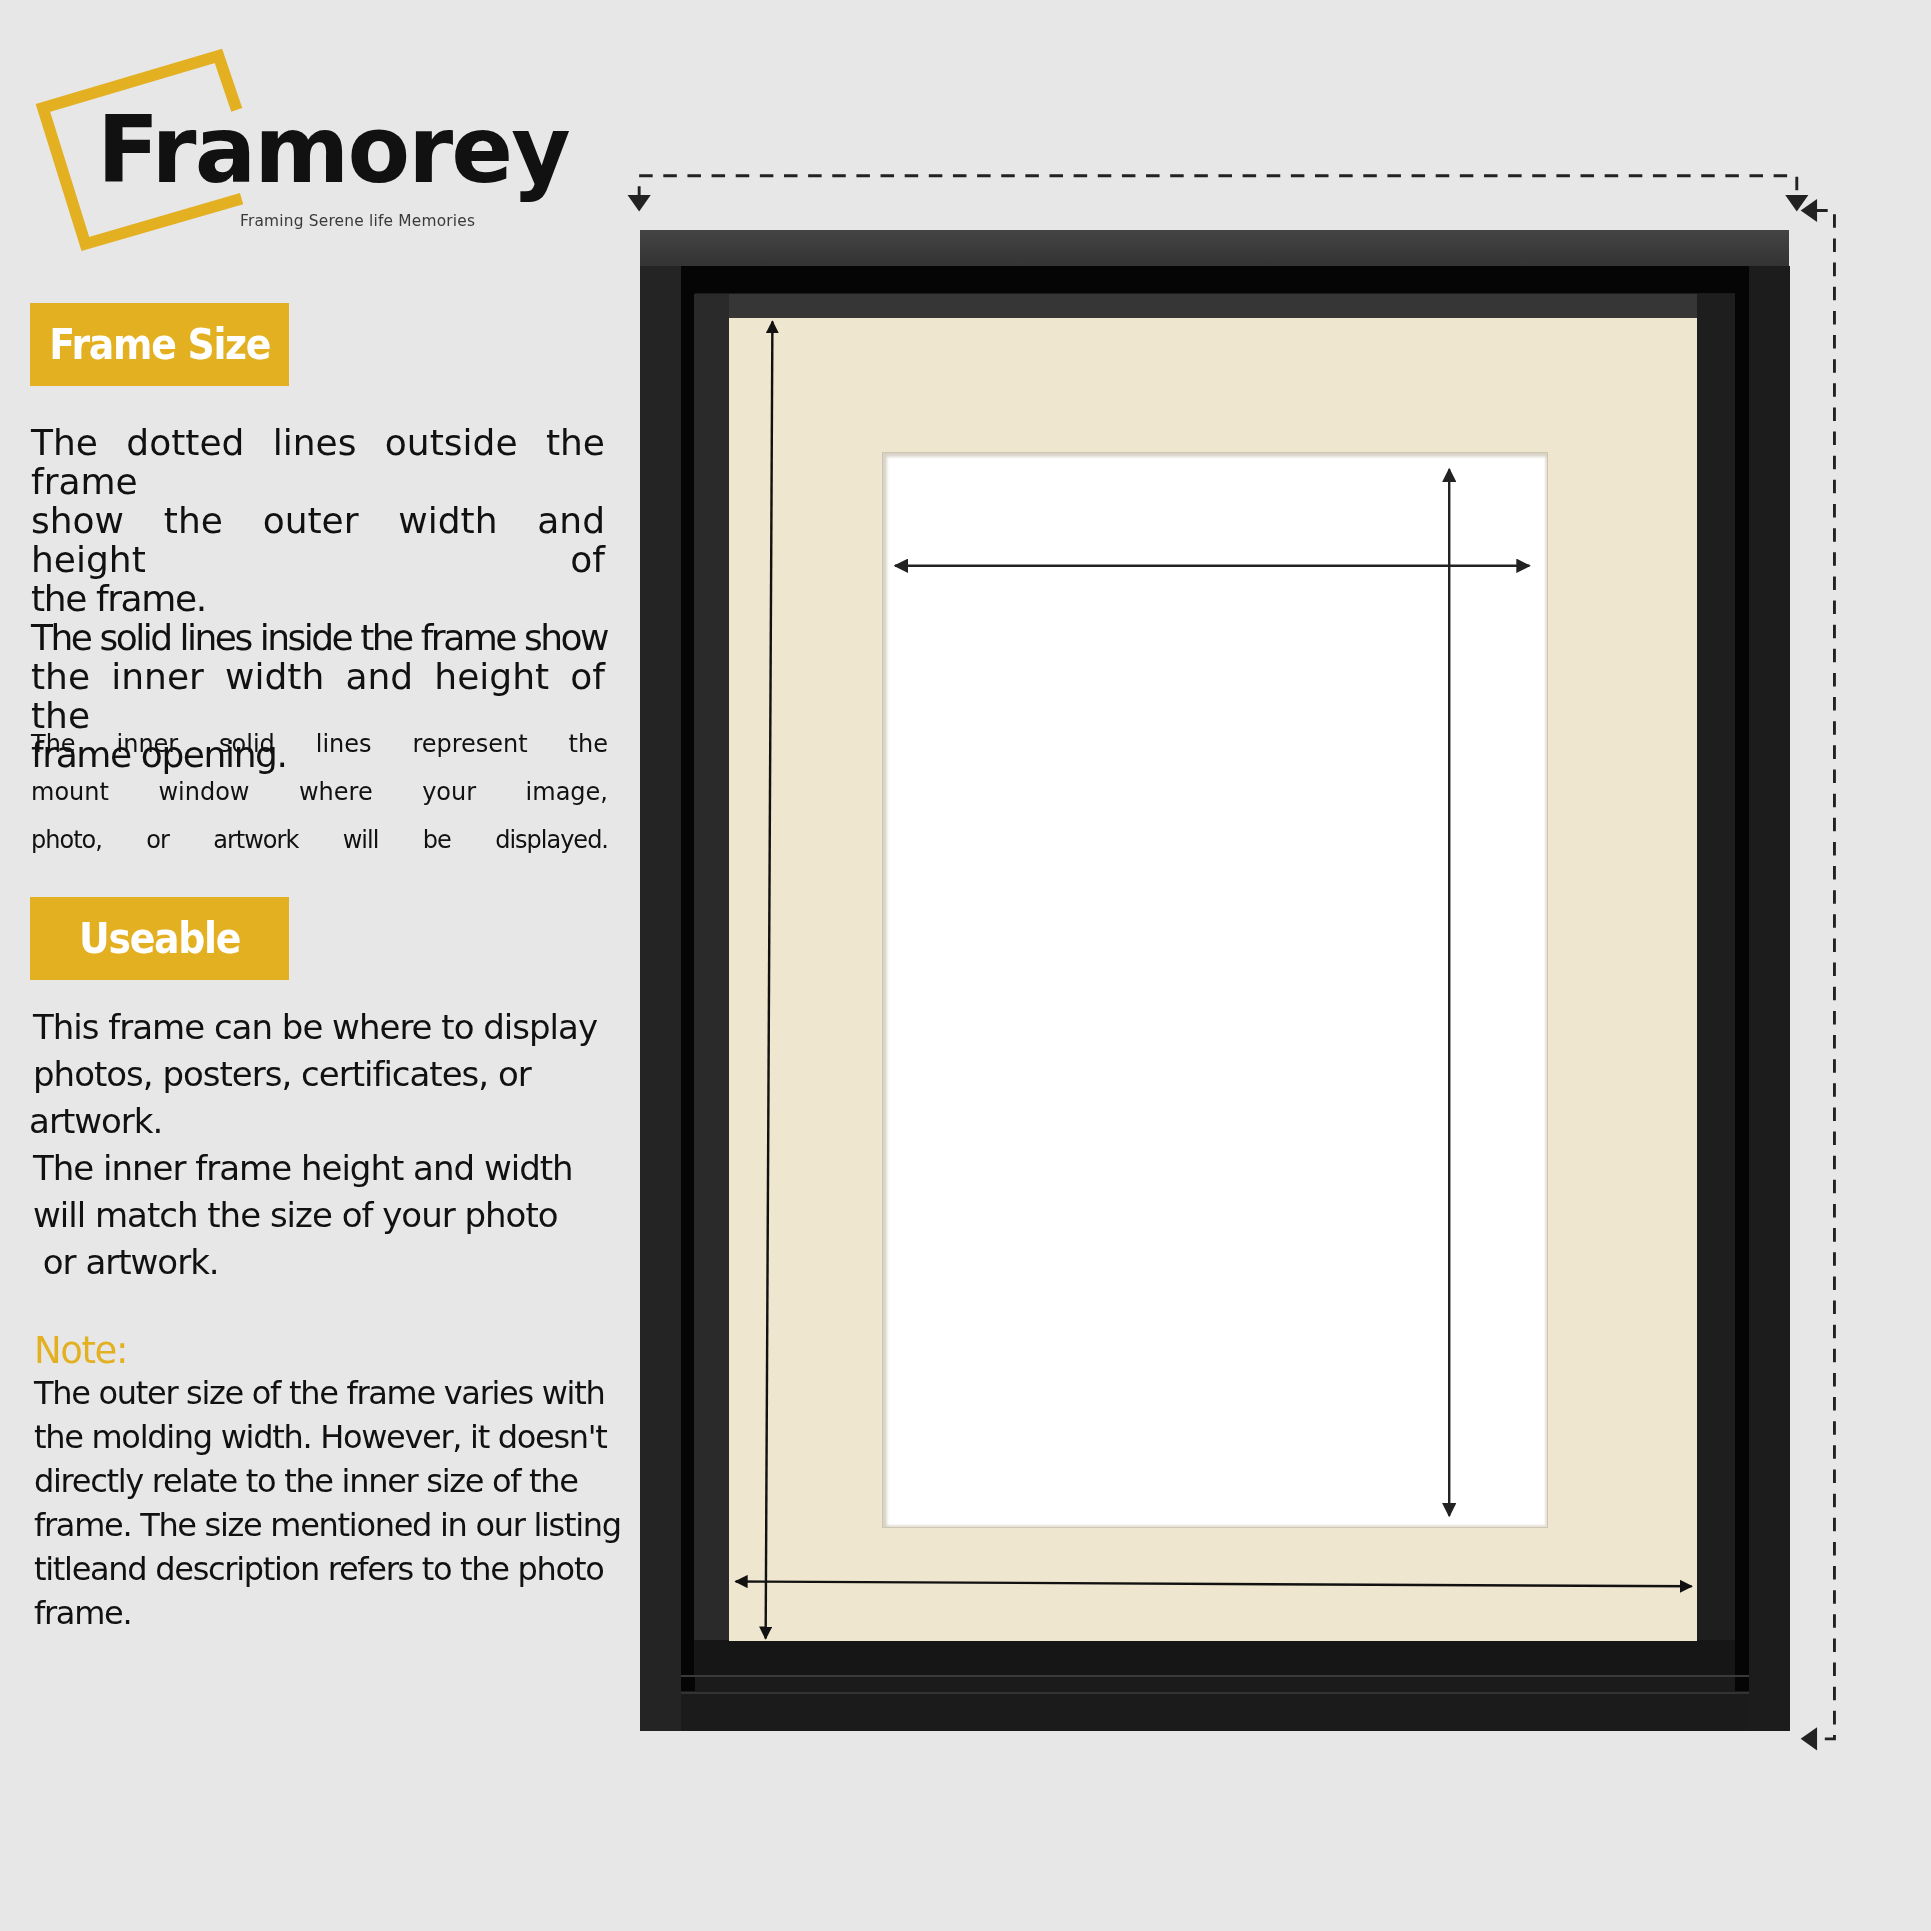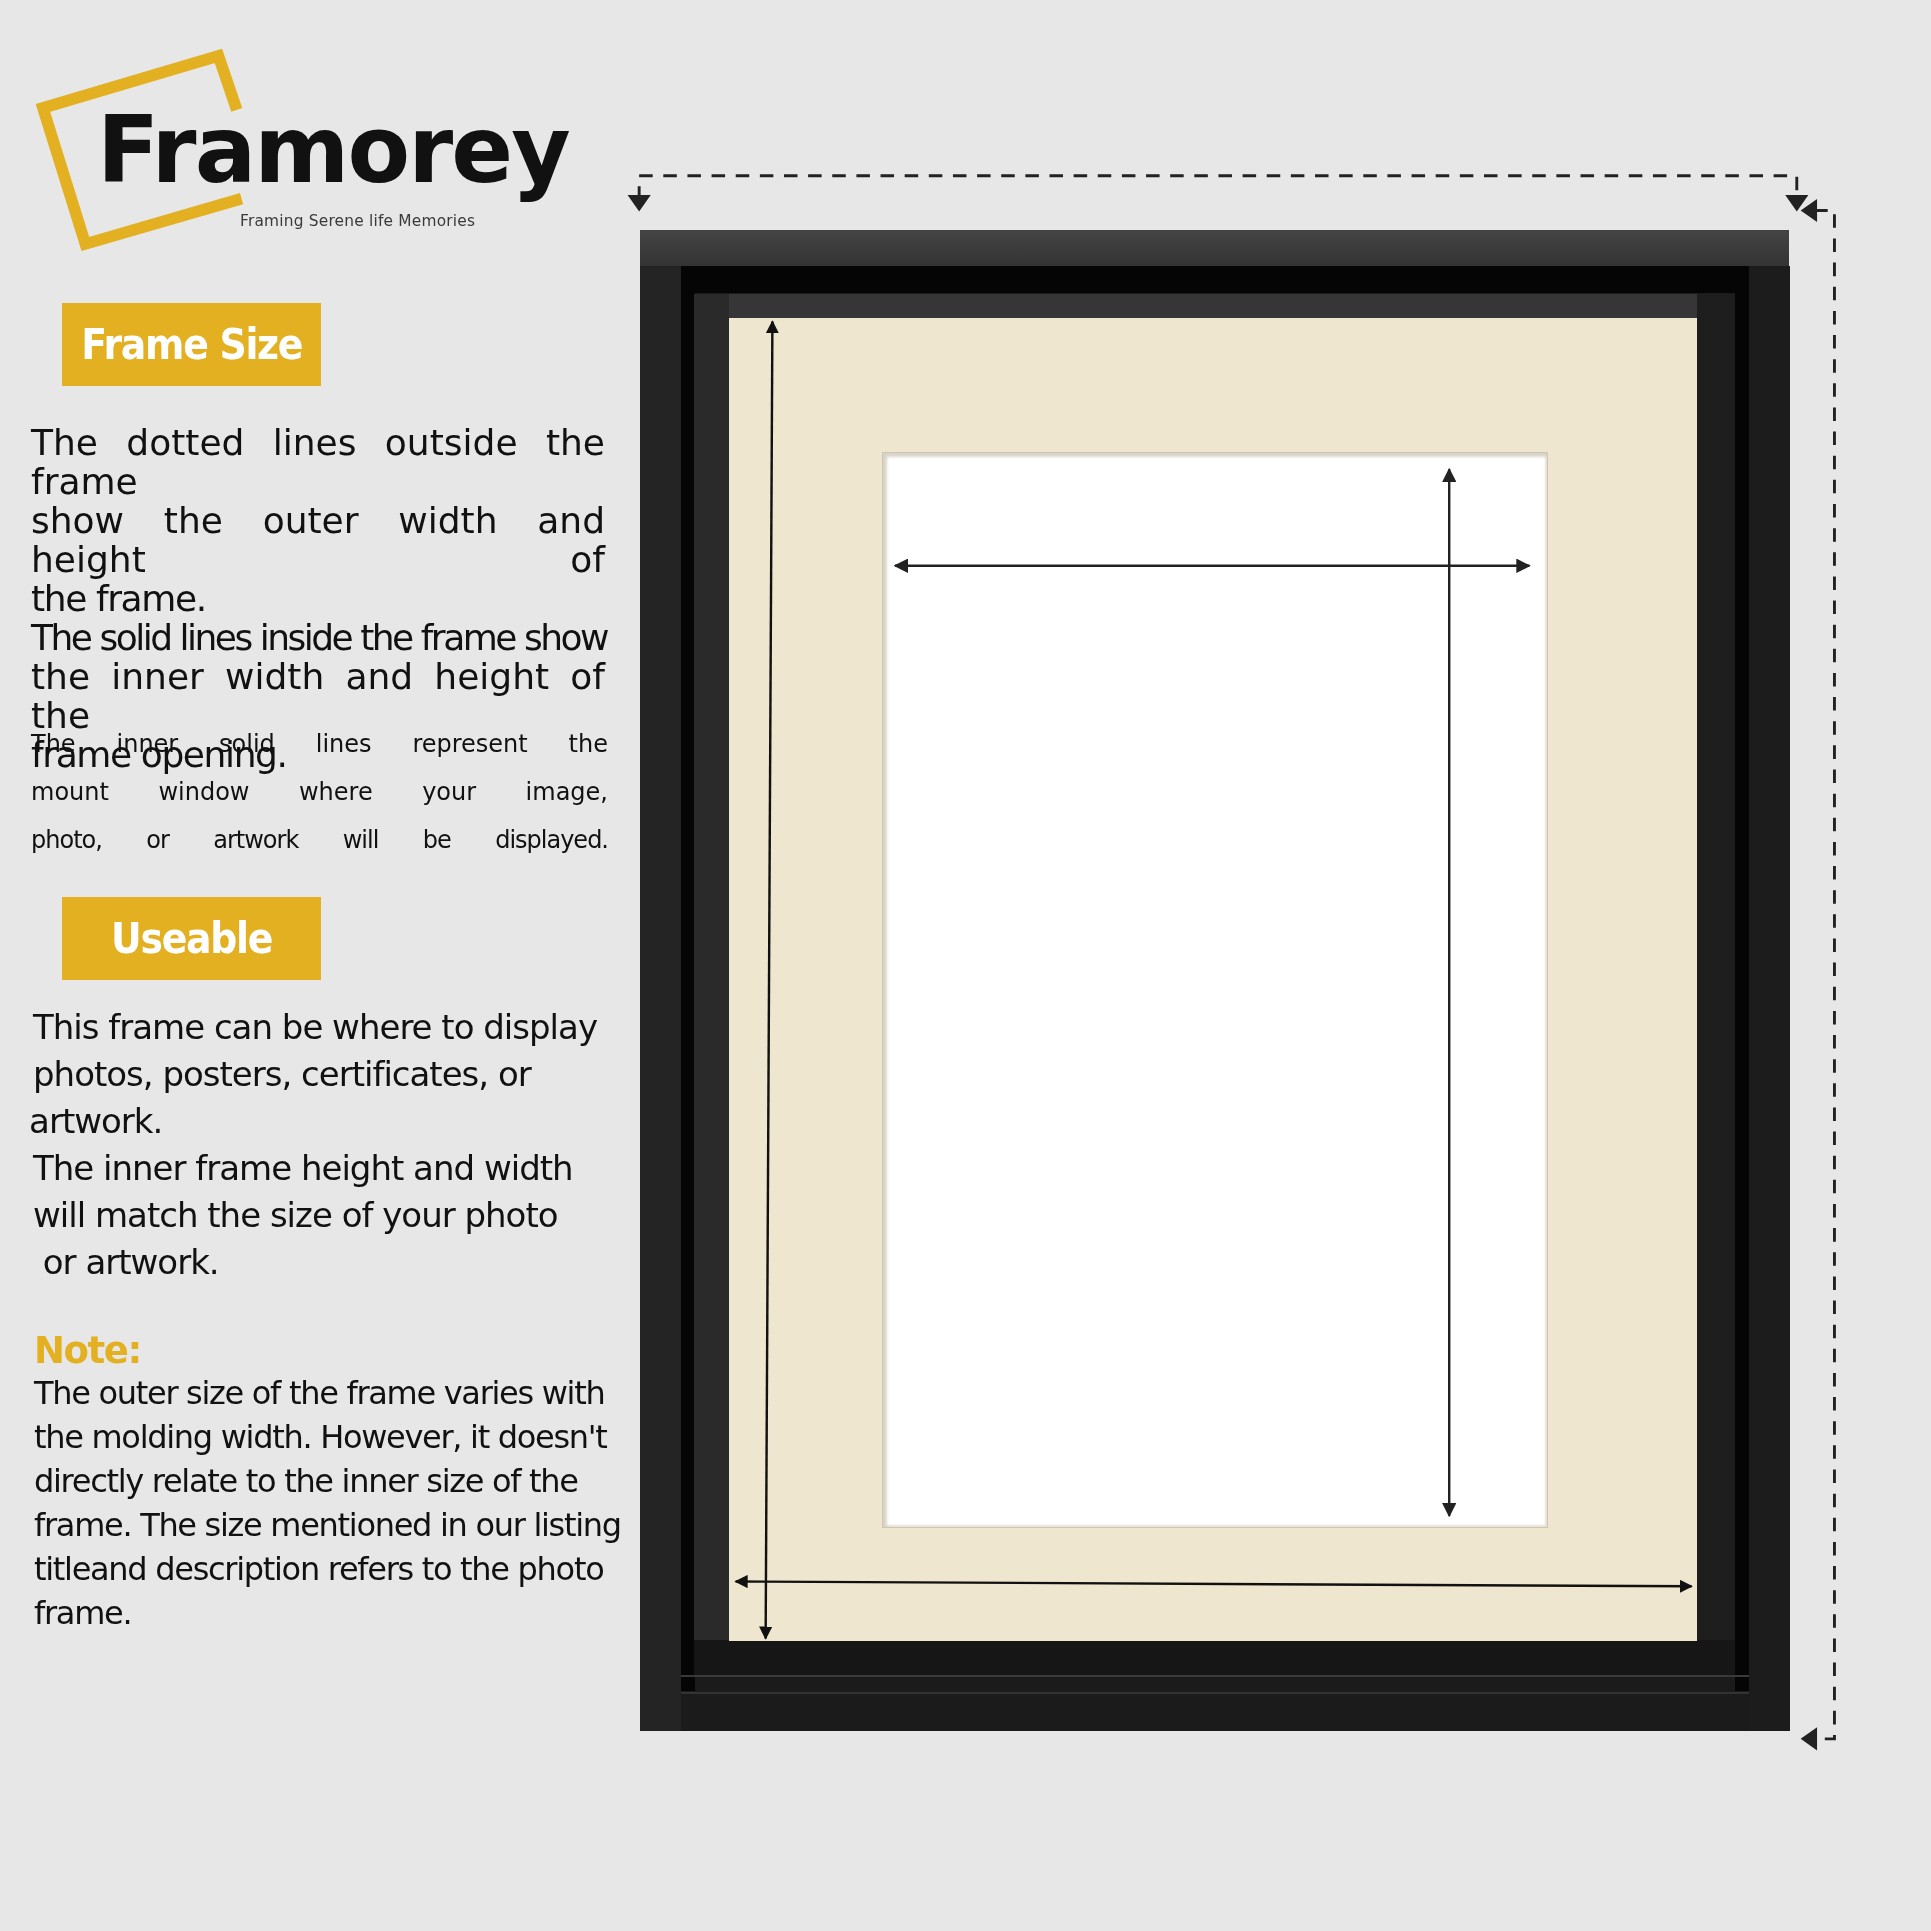--- a/index.html
+++ b/index.html
@@ -2,31 +2,31 @@
 <html><head>
 <meta charset="utf-8">
 <style>
   html, body { margin:0; padding:0; }
   body { width:1931px; height:1931px; background:#e7e7e7; position:relative; overflow:hidden; font-family:"Liberation Sans", sans-serif; }
   
   .logo-svg { position:absolute; left:0; top:0; }
   .logo-word { position:absolute; left:97px; top:104px; font-family:"DejaVu Sans", sans-serif; font-weight:bold; font-size:93px; letter-spacing:-1.9px; color:#111; line-height:1; transform:scaleX(0.98); transform-origin:left top; }
   .logo-tag { position:absolute; left:240px; top:196px; font-family:"DejaVu Sans", sans-serif; font-size:15.4px; color:#3a3a3a; letter-spacing:0.2px; white-space:nowrap;margin-top:16px; }
   
-  .badge { position:absolute; left:30px; width:259px; height:83px; background:#e3b021; color:#fff; display:flex; align-items:center; justify-content:center; font-family:"DejaVu Sans", sans-serif; font-weight:bold; font-size:42px; letter-spacing:-1.4px;margin-left:32px; }
+  .badge { position:absolute; left:30px; width:259px; height:83px; background:#e3b021; color:#fff; display:flex; align-items:center; justify-content:center; font-family:"DejaVu Sans", sans-serif; font-weight:bold; font-size:42px; letter-spacing:-1.4px; }
   .badge span { transform:scaleX(0.9); display:inline-block; }
   
   .para { position:absolute; color:#111; font-family:"DejaVu Sans", sans-serif; }
   .para .ln { display:block; white-space:nowrap; transform-origin:left top; }
   .p1 { left:31px; width:574px; font-size:36px; line-height:39px; top:423px; }
   .p1 .ln.just { text-align:justify; text-align-last:justify; white-space:normal; }
   .p2 { left:31px; width:577px; font-size:24px; line-height:48px; top:720px; }
   .p2 .ln.just { text-align:justify; text-align-last:justify; white-space:normal; }
   .p3 { left:33px; font-size:34px; line-height:47px; top:1004px; letter-spacing:-1px; }
-  .note-h { position:absolute; left:34px; top:1329px; font-family:"DejaVu Sans", sans-serif; font-weight:bold; font-size:37px; color:#e3b021; letter-spacing:-1.4px; }
+  .note-h { position:absolute; left:34px; top:1329px; font-family:"DejaVu Sans", sans-serif; font-weight:normal; font-size:37px; color:#e3b021; letter-spacing:-1.4px; }
   .p4 { left:34px; font-size:32px; line-height:44px; top:1371px; letter-spacing:-1.3px; }
   
   .frame-outer { position:absolute; left:640px; top:230px; width:1149px; height:1501px; background:#1b1b1b; }
   .band-top { position:absolute; left:640px; top:230px; width:1149px; height:37px; background:linear-gradient(#444, #333); }
   .groove { position:absolute; background:#050505; }
   .inner-band { position:absolute; background:#2f2f2f; }
   .mat { position:absolute; left:729px; top:318px; width:968px; height:1323px; background:#efe6cf; }
   .window { position:absolute; left:882px; top:452px; width:666px; height:1076px; background:#ffffff; box-shadow: inset 4.8px 4.8px 2.9px -1px #d8d3c8, inset -1.9px -1.9px 1.9px #e6e2da; border:1px solid #cfc6b2; box-sizing:border-box; }
   svg.overlay { position:absolute; left:0; top:0; }
 </style>

